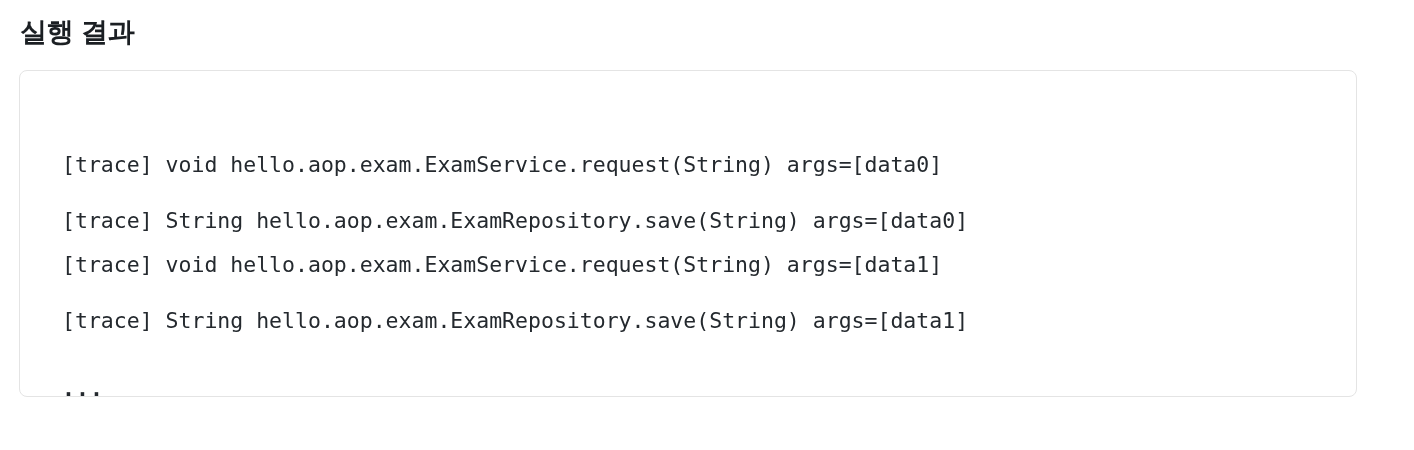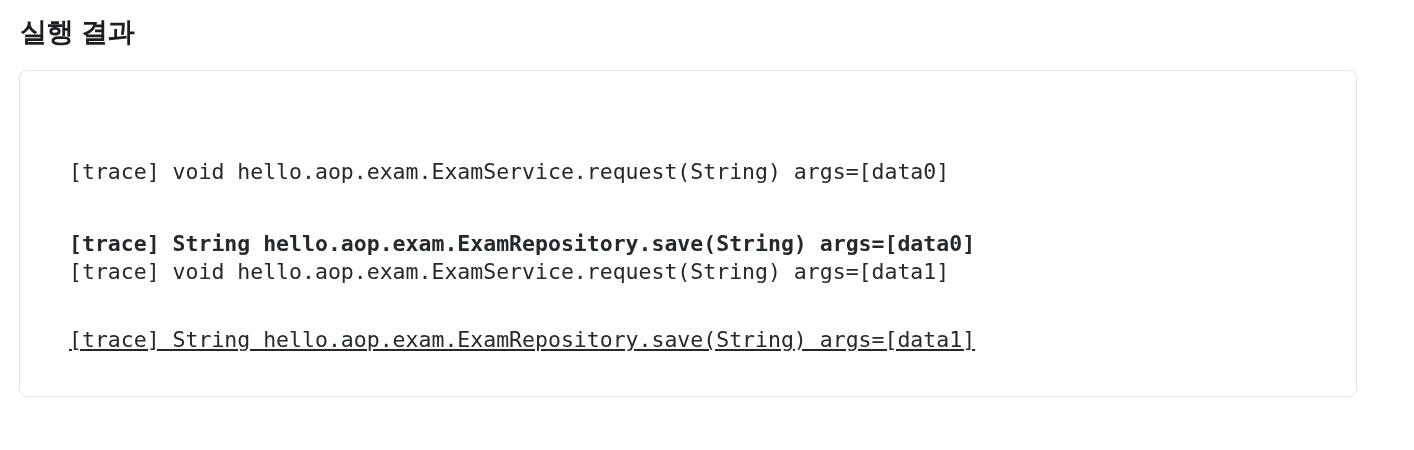--- a/index.html
+++ b/index.html
@@ -50,41 +50,41 @@
     border-radius: 8px;
     overflow: hidden;
   }
 
   .code-body {
     position: absolute;
     left: 33px;
     top: 0;
     right: 0;
     bottom: 0;
-    margin: 16px;
+    margin: 9px;
     padding: 0;
   }
 
   .code-line {
     position: absolute;
     left: 0;
     margin: 0;
     font-family: "DejaVu Sans Mono", "Liberation Mono", monospace;
     font-size: 21.5px;
     line-height: 26px;
     letter-spacing: 0px;
     color: #24292e;
     white-space: pre;
     font-weight: normal;
   }
 
   .code-line.l0 { top: 72px; }
-  .code-line.l1 { top: 144px; font-weight: bold; }
+  .code-line.l1 { top: 128px; }
   .code-line.l2 { top: 172px; }
-  .code-line.l3 { top: 240px; text-decoration: underline; }
+  .code-line.l3 { top: 228px; }
   .code-line.l4 { top: 296px; font-weight: bold; letter-spacing: 1px; }
 </style>
 </head>
 <body>
 
 <div class="page">
 
   <h2 class="section-heading">실행 결과</h2>
 
   <div class="code-block">

